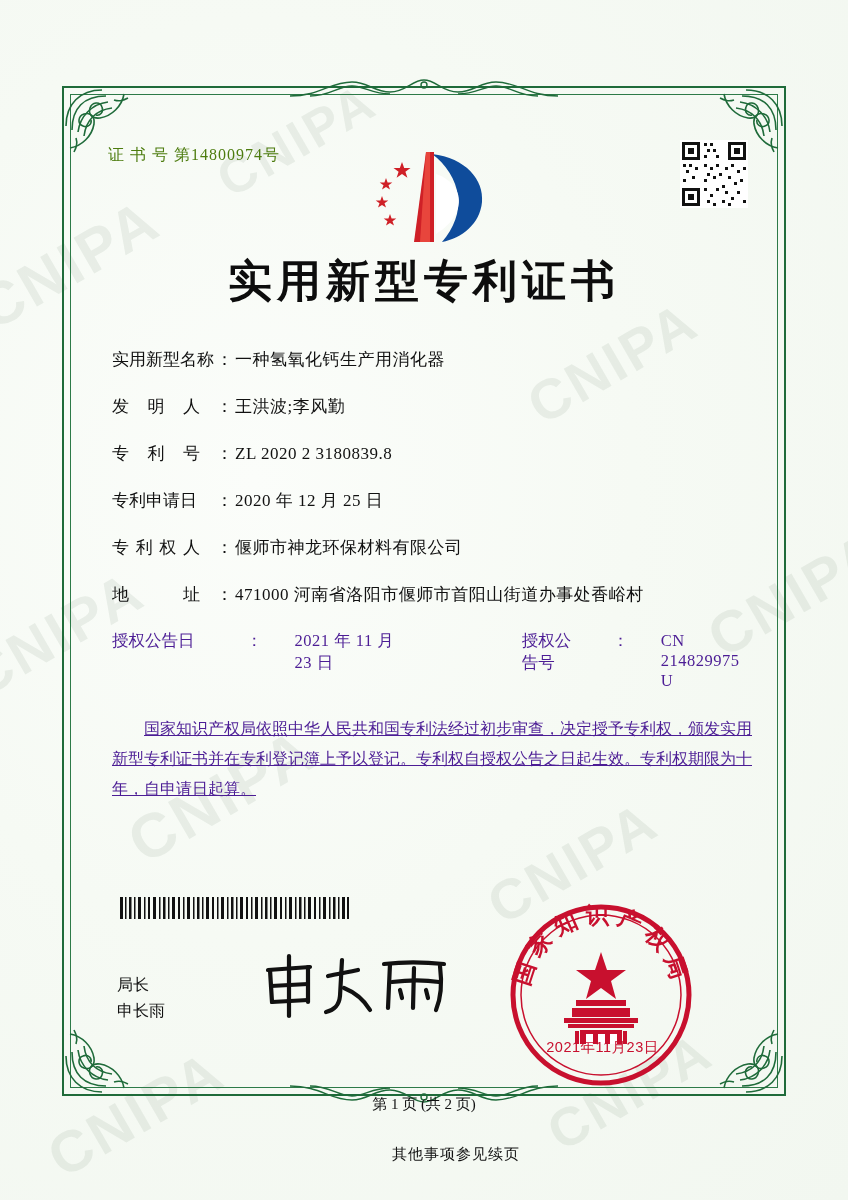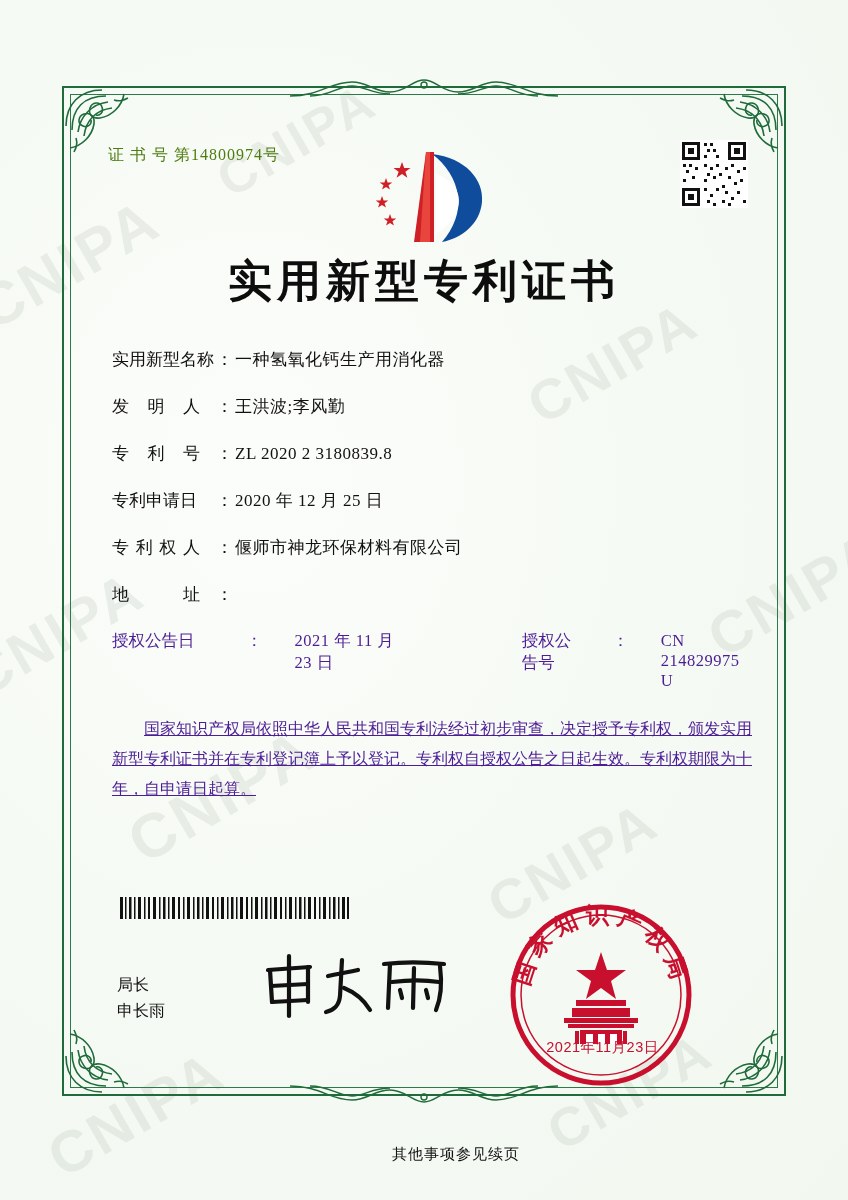--- a/index.html
+++ b/index.html
@@ -457,20 +457,21 @@
 
     <div class="field-row">
       <span class="field-label spaced">专利权人</span>
       <span class="field-colon">：</span>
       <span class="field-value">偃师市神龙环保材料有限公司</span>
     </div>
 
     <div class="field-row">
       <span class="field-label spaced">地址</span>
       <span class="field-colon">：</span>
+      <span class="field-value">471000 河南省洛阳市偃师市首阳山街道办事处香峪村</span>
     </div>
 
     <div class="grant-row">
       <span class="field-label">授权公告日</span>
       <span class="field-colon">：</span>
       <span class="field-value">2021 年 11 月 23 日</span>
       <span class="gap"></span>
       <span>授权公告号</span>
       <span class="field-colon">：</span>
       <span class="field-value">CN 214829975 U</span>
@@ -593,15 +594,16 @@
       <defs>
         <path id="sealArc" d="M 23 95 A 72 72 0 0 1 167 95"></path>
       </defs>
       <text font-family="'Liberation Serif', serif" font-size="23" font-weight="bold" fill="#c8102e" letter-spacing="7">
         <textPath href="#sealArc" startOffset="50%" text-anchor="middle">国家知识产权局</textPath>
       </text>
     </svg>
   </div>
   <div class="seal-date">2021年11月23日</div>
 
+  <div class="page-num">第 1 页 (共 2 页)</div>
   <div class="footer-note">其他事项参见续页</div>
 
 </div>
 
 </body></html>

